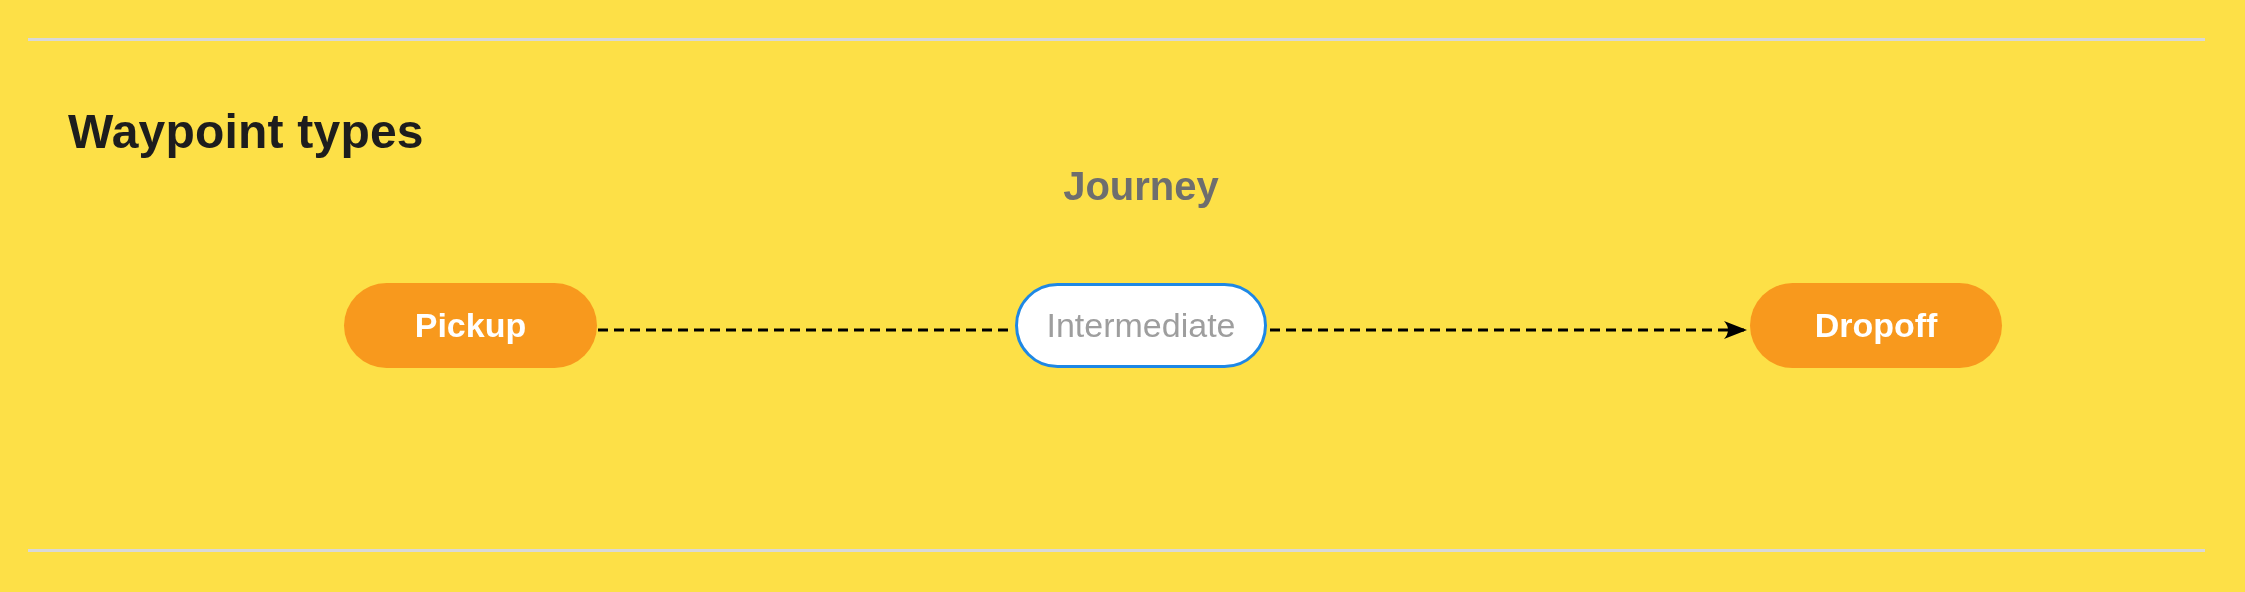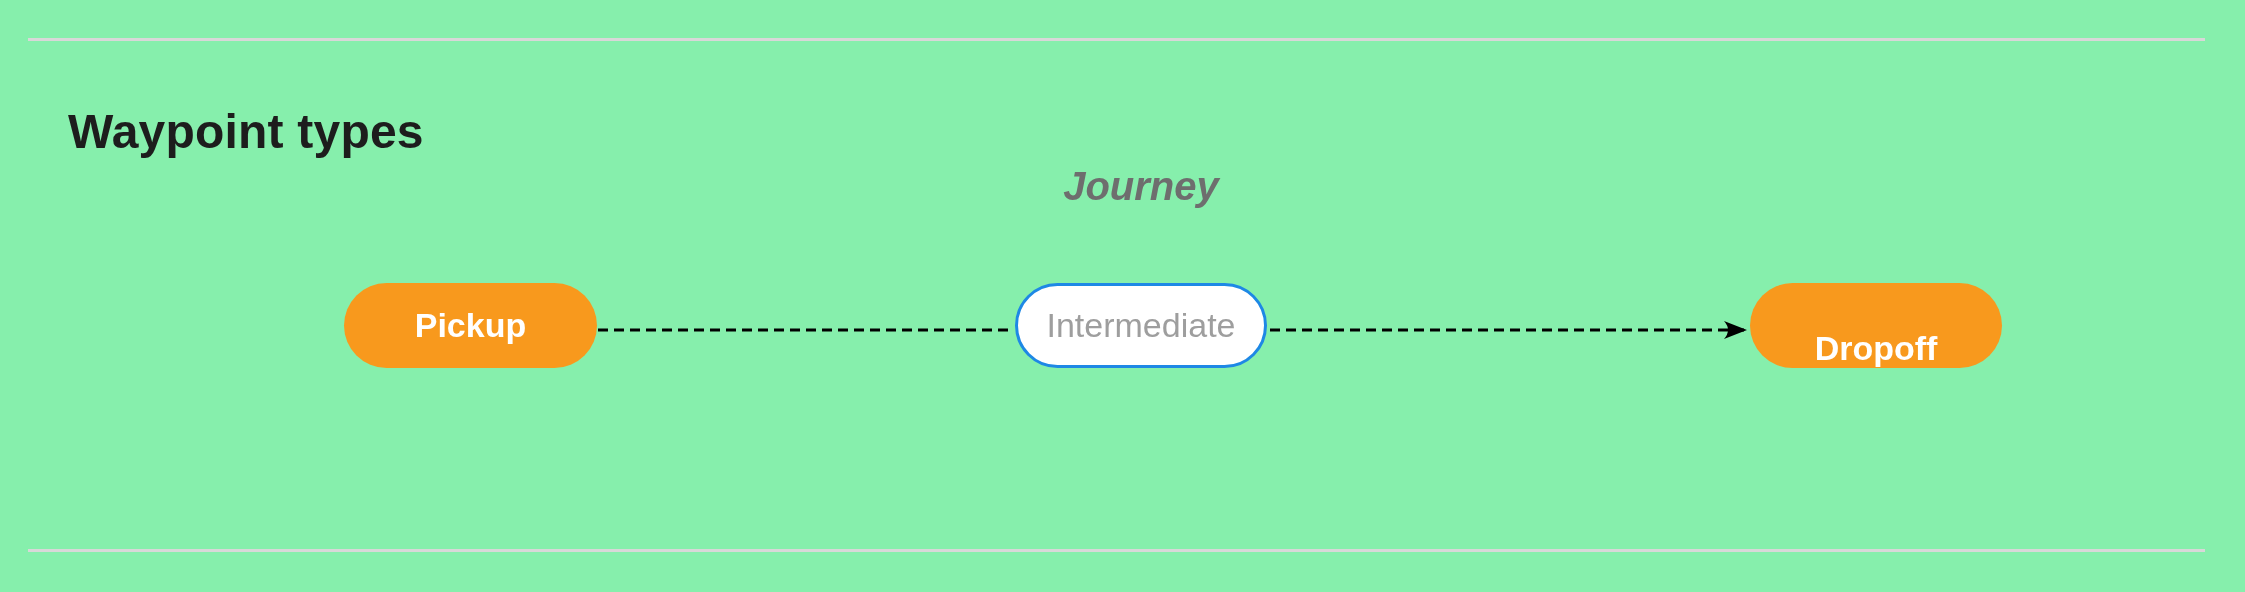--- a/index.html
+++ b/index.html
@@ -5,21 +5,21 @@
   html, body {
     margin: 0;
     padding: 0;
     background: #ffffff;
     font-family: "Liberation Sans", sans-serif;
   }
   .canvas {
     position: relative;
     width: 2245px;
     height: 592px;
-    background: #86efac;
+    background: #fde047;
     overflow: hidden;
   }
   .divider {
     position: absolute;
     left: 28px;
     width: 2177px;
     height: 3px;
     background: #D8D8D8;
   }
   .divider.top { top: 38px; }
@@ -39,21 +39,20 @@
   .journey-label {
     position: absolute;
     left: 1016px;
     top: 166px;
     width: 250px;
     text-align: center;
     font-size: 40px;
     line-height: 40px;
     font-weight: 700;
     color: #6E6E6E;
-    font-style: italic;
   }
 
   .node {
     position: absolute;
     top: 283px;
     height: 85px;
     border-radius: 48px;
     display: flex;
     align-items: center;
     justify-content: center;
@@ -67,21 +66,21 @@
   }
   .node.intermediate {
     background: #FFFFFF;
     border: 3.5px solid #1E88E5;
     color: #9E9E9E;
     font-weight: 500;
     text-align: center;
   }
   .node.pickup   { left: 344px;  width: 253px; }
   .node.mid      { left: 1015px; width: 252px; }
-  .node.dropoff  { left: 1750px; width: 252px; align-items: flex-end; }
+  .node.dropoff  { left: 1750px; width: 252px; }
 
   svg.edges {
     position: absolute;
     left: 0;
     top: 0;
     width: 2245px;
     height: 592px;
     pointer-events: none;
   }
   .edge-line {

